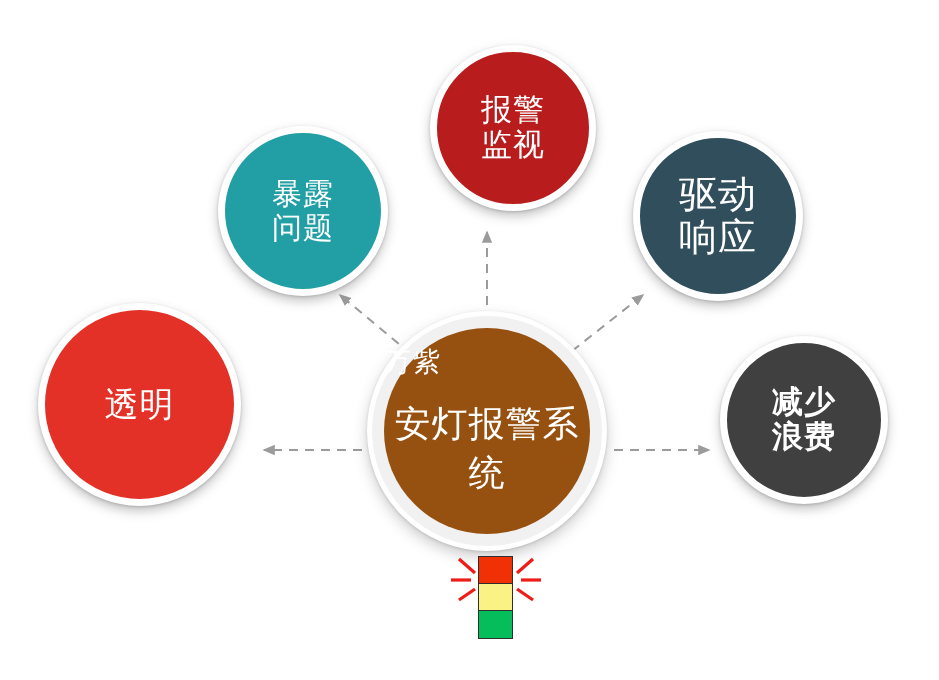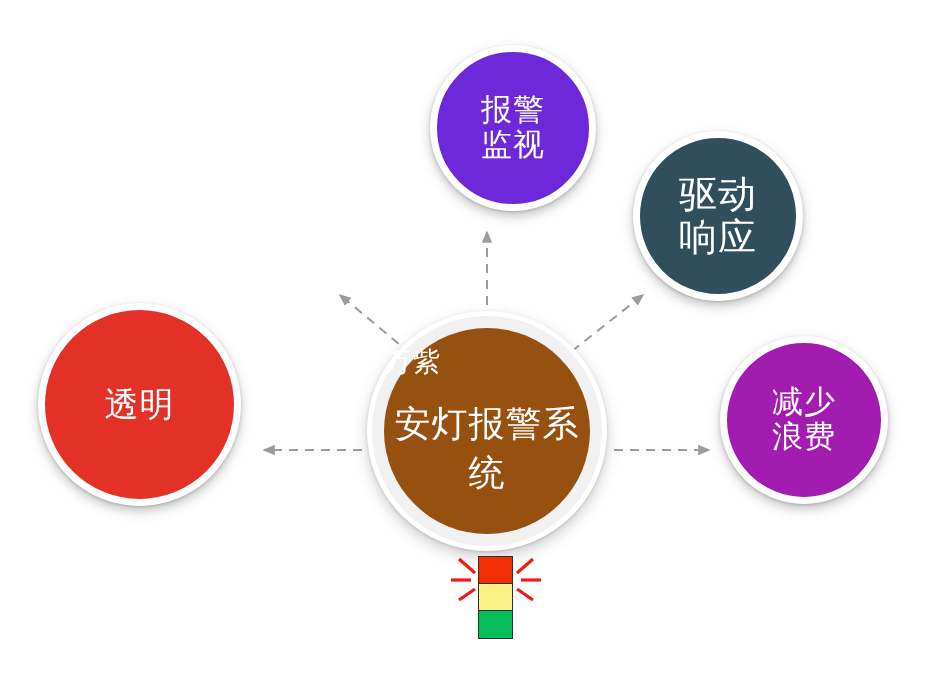--- a/index.html
+++ b/index.html
@@ -108,32 +108,36 @@
 
     <line x1="487" y1="305" x2="487" y2="232" stroke="#9b9b9b" stroke-width="2" stroke-dasharray="9,7" marker-end="url(#arrowhead)"></line>
 
     <line x1="572" y1="351" x2="643" y2="295" stroke="#9b9b9b" stroke-width="2" stroke-dasharray="9,7" marker-end="url(#arrowhead)"></line>
   </svg>
 
   <div class="node" style="left:38px; top:303px; width:203px; height:203px; background:#E43127; font-size:34px;">
     <span class="line">透明</span>
   </div>
 
+  <div class="node" style="left:218px; top:126px; width:170px; height:170px; background:#229FA4; font-size:30px;">
+    <span class="line">暴露</span>
+    <span class="line">问题</span>
+  </div>
 
-  <div class="node" style="left:430px; top:45px; width:166px; height:166px; background:#6d28d9; font-size:31px;">
+  <div class="node" style="left:430px; top:45px; width:166px; height:166px; background:#b91c1c; font-size:31px;">
     <span class="line">报警</span>
     <span class="line">监视</span>
   </div>
 
   <div class="node" style="left:633px; top:131px; width:170px; height:170px; background:#304E5C; font-size:38px;">
     <span class="line">驱动</span>
     <span class="line">响应</span>
   </div>
 
-  <div class="node" style="left:720px; top:336px; width:168px; height:168px; background:#a21caf; font-size:31px;">
+  <div class="node" style="left:720px; top:336px; width:168px; height:168px; background:#404040; font-size:31px;font-weight:bold;">
     <span class="line">减少</span>
     <span class="line">浪费</span>
   </div>
 
   <div class="center-ring" style="left:367px; top:311px; width:240px; height:240px;"></div>
   <div class="center-core" style="left:384px; top:328px; width:206px; height:206px; background:#96500F;">
     <span class="l1">万紫</span>
     <span class="l2">安灯报警系统</span>
   </div>
 

